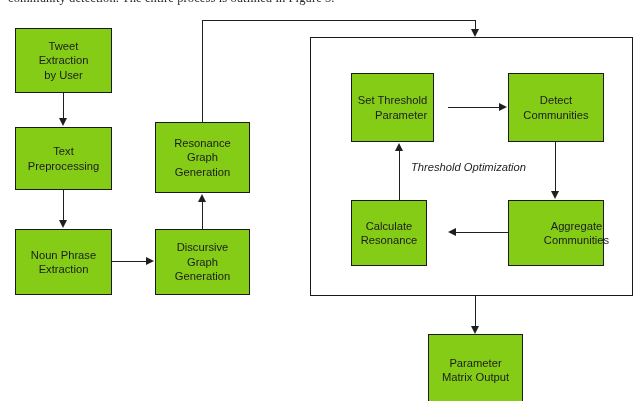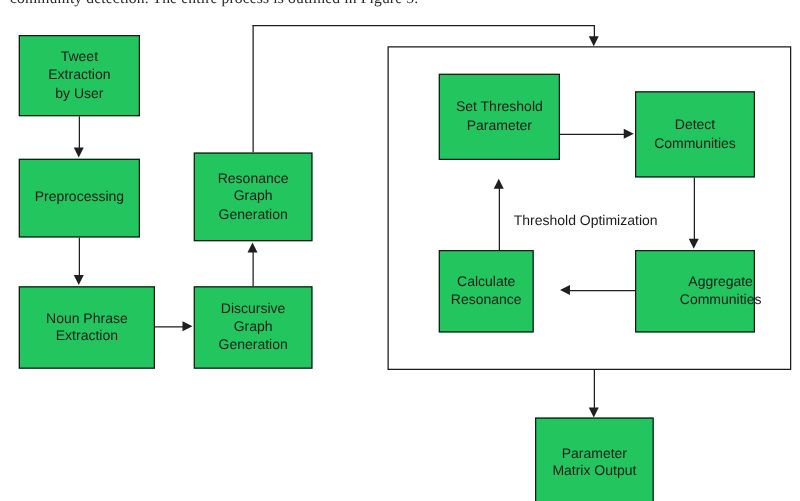--- a/index.html
+++ b/index.html
@@ -23,21 +23,21 @@
     font-family: "Liberation Serif", serif;
     font-size: 12.5px;
     color: #2a2a2a;
     white-space: nowrap;
     letter-spacing: 0.1px;
   }
   .node {
     position: absolute;
     box-sizing: border-box;
     border: 1.6px solid #1a1a1a;
-    background: #22c55e;
+    background: #84cc16;
     display: flex;
     align-items: center;
     justify-content: center;
     text-align: center;
     font-family: "Liberation Sans", sans-serif;
     font-size: 11.2px;
     line-height: 14.5px;
     color: #1c1c1c;
     padding: 2px 3px;
     z-index: 3;
@@ -110,28 +110,29 @@
       <span>Extraction</span>
       <span>by User</span>
     </div>
   </div>
 
   <div class="edge-v" style="left:63px; top:93px; height:27px;"></div>
   <div class="arrow arrow-down" style="left:59px; top:118px;"></div>
 
   <div class="node" style="left:15px; top:127px; width:97px; height:63px;">
     <div>
+      <span>Text</span>
       <span>Preprocessing</span>
     </div>
   </div>
 
   <div class="edge-v" style="left:63px; top:190px; height:31px;"></div>
   <div class="arrow arrow-down" style="left:59px; top:220px;"></div>
 
-  <div class="node" style="left:15px; top:229px; width:109px; height:66px;">
+  <div class="node" style="left:15px; top:229px; width:97px; height:66px;">
     <div>
       <span>Noun Phrase</span>
       <span>Extraction</span>
     </div>
   </div>
 
   <div class="edge-h" style="left:112px; top:261px; width:35px;"></div>
   <div class="arrow arrow-right" style="left:146px; top:257px;"></div>
 
   <div class="node" style="left:155px; top:229px; width:95px; height:66px;">
@@ -153,21 +154,21 @@
     </div>
   </div>
 
   <div class="edge-v" style="left:202px; top:20px; height:102px;"></div>
   <div class="edge-h" style="left:202px; top:20px; width:274px;"></div>
   <div class="edge-v" style="left:475px; top:20px; height:12px;"></div>
   <div class="arrow arrow-down" style="left:471px; top:29px;"></div>
 
   <div class="container-box" style="left:310px; top:37px; width:323px; height:259px;"></div>
 
-  <div class="node" style="left:351px; top:59px; width:97px; height:69px;">
+  <div class="node" style="left:351px; top:73px; width:83px; height:69px;text-align:right;">
     <div>
       <span>Set Threshold</span>
       <span>Parameter</span>
     </div>
   </div>
 
   <div class="edge-h" style="left:448px; top:107px; width:52px;"></div>
   <div class="arrow arrow-right" style="left:499px; top:103px;"></div>
 
   <div class="node" style="left:508px; top:73px; width:96px; height:69px;">
@@ -192,21 +193,21 @@
 
   <div class="node" style="left:351px; top:200px; width:76px; height:66px;">
     <div>
       <span>Calculate</span>
       <span>Resonance</span>
     </div>
   </div>
 
   <div class="edge-v" style="left:399px; top:150px; height:50px;"></div>
   <div class="arrow arrow-up" style="left:395px; top:143px;"></div>
-  <div class="edge-label" style="left:411px; top:171px;">Threshold Optimization</div>
+  <div class="edge-label" style="left:411px; top:161px;font-style:italic;">Threshold Optimization</div>
 
   <div class="edge-v" style="left:475px; top:296px; height:31px;"></div>
   <div class="arrow arrow-down" style="left:471px; top:326px;"></div>
 
   <div class="node" style="left:428px; top:334px; width:95px; height:72px;">
     <div>
       <span>Parameter</span>
       <span>Matrix Output</span>
     </div>
   </div>

